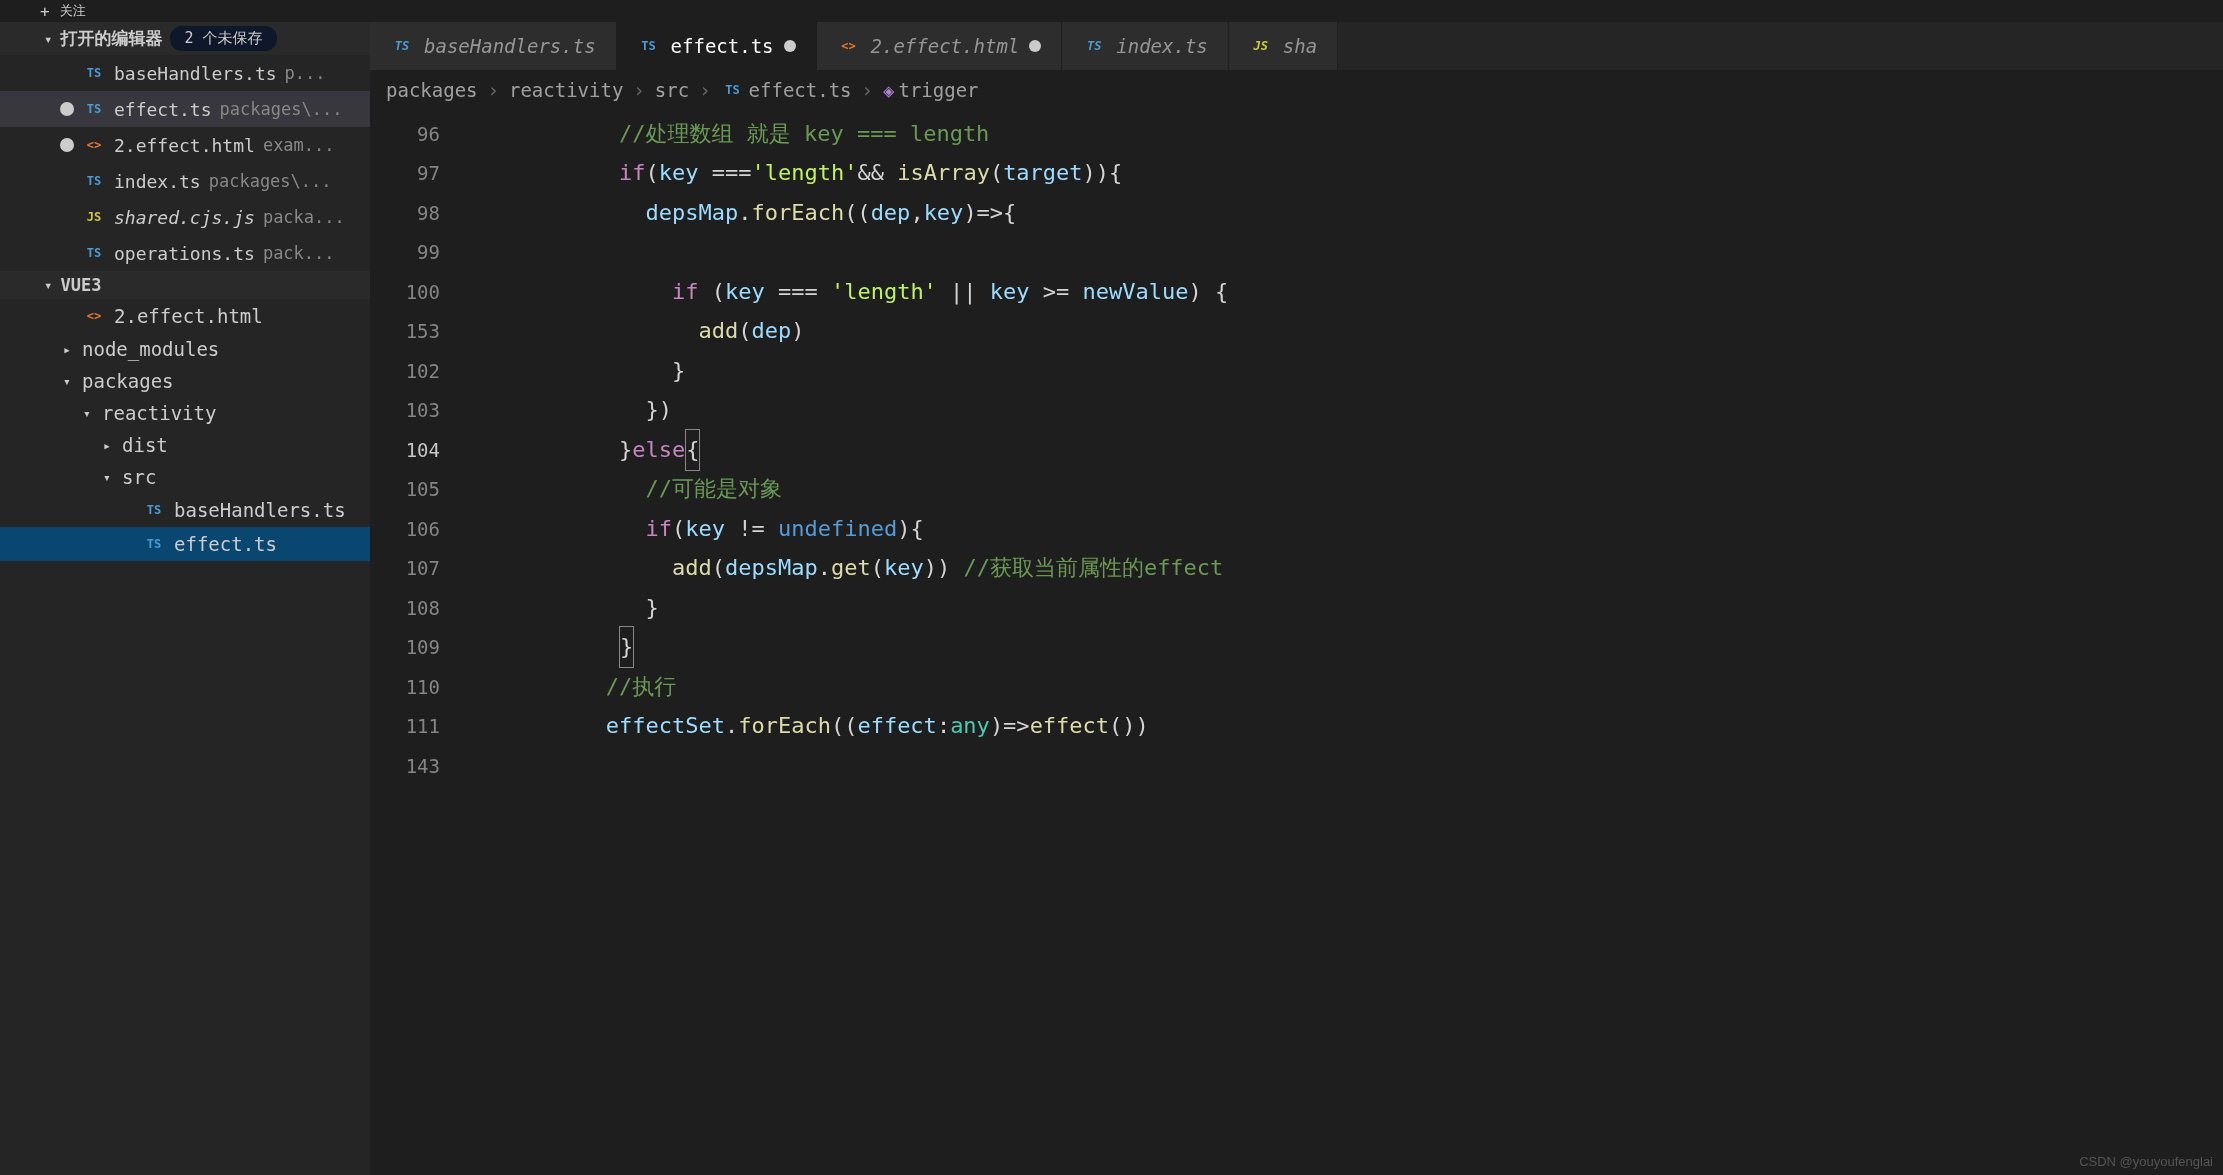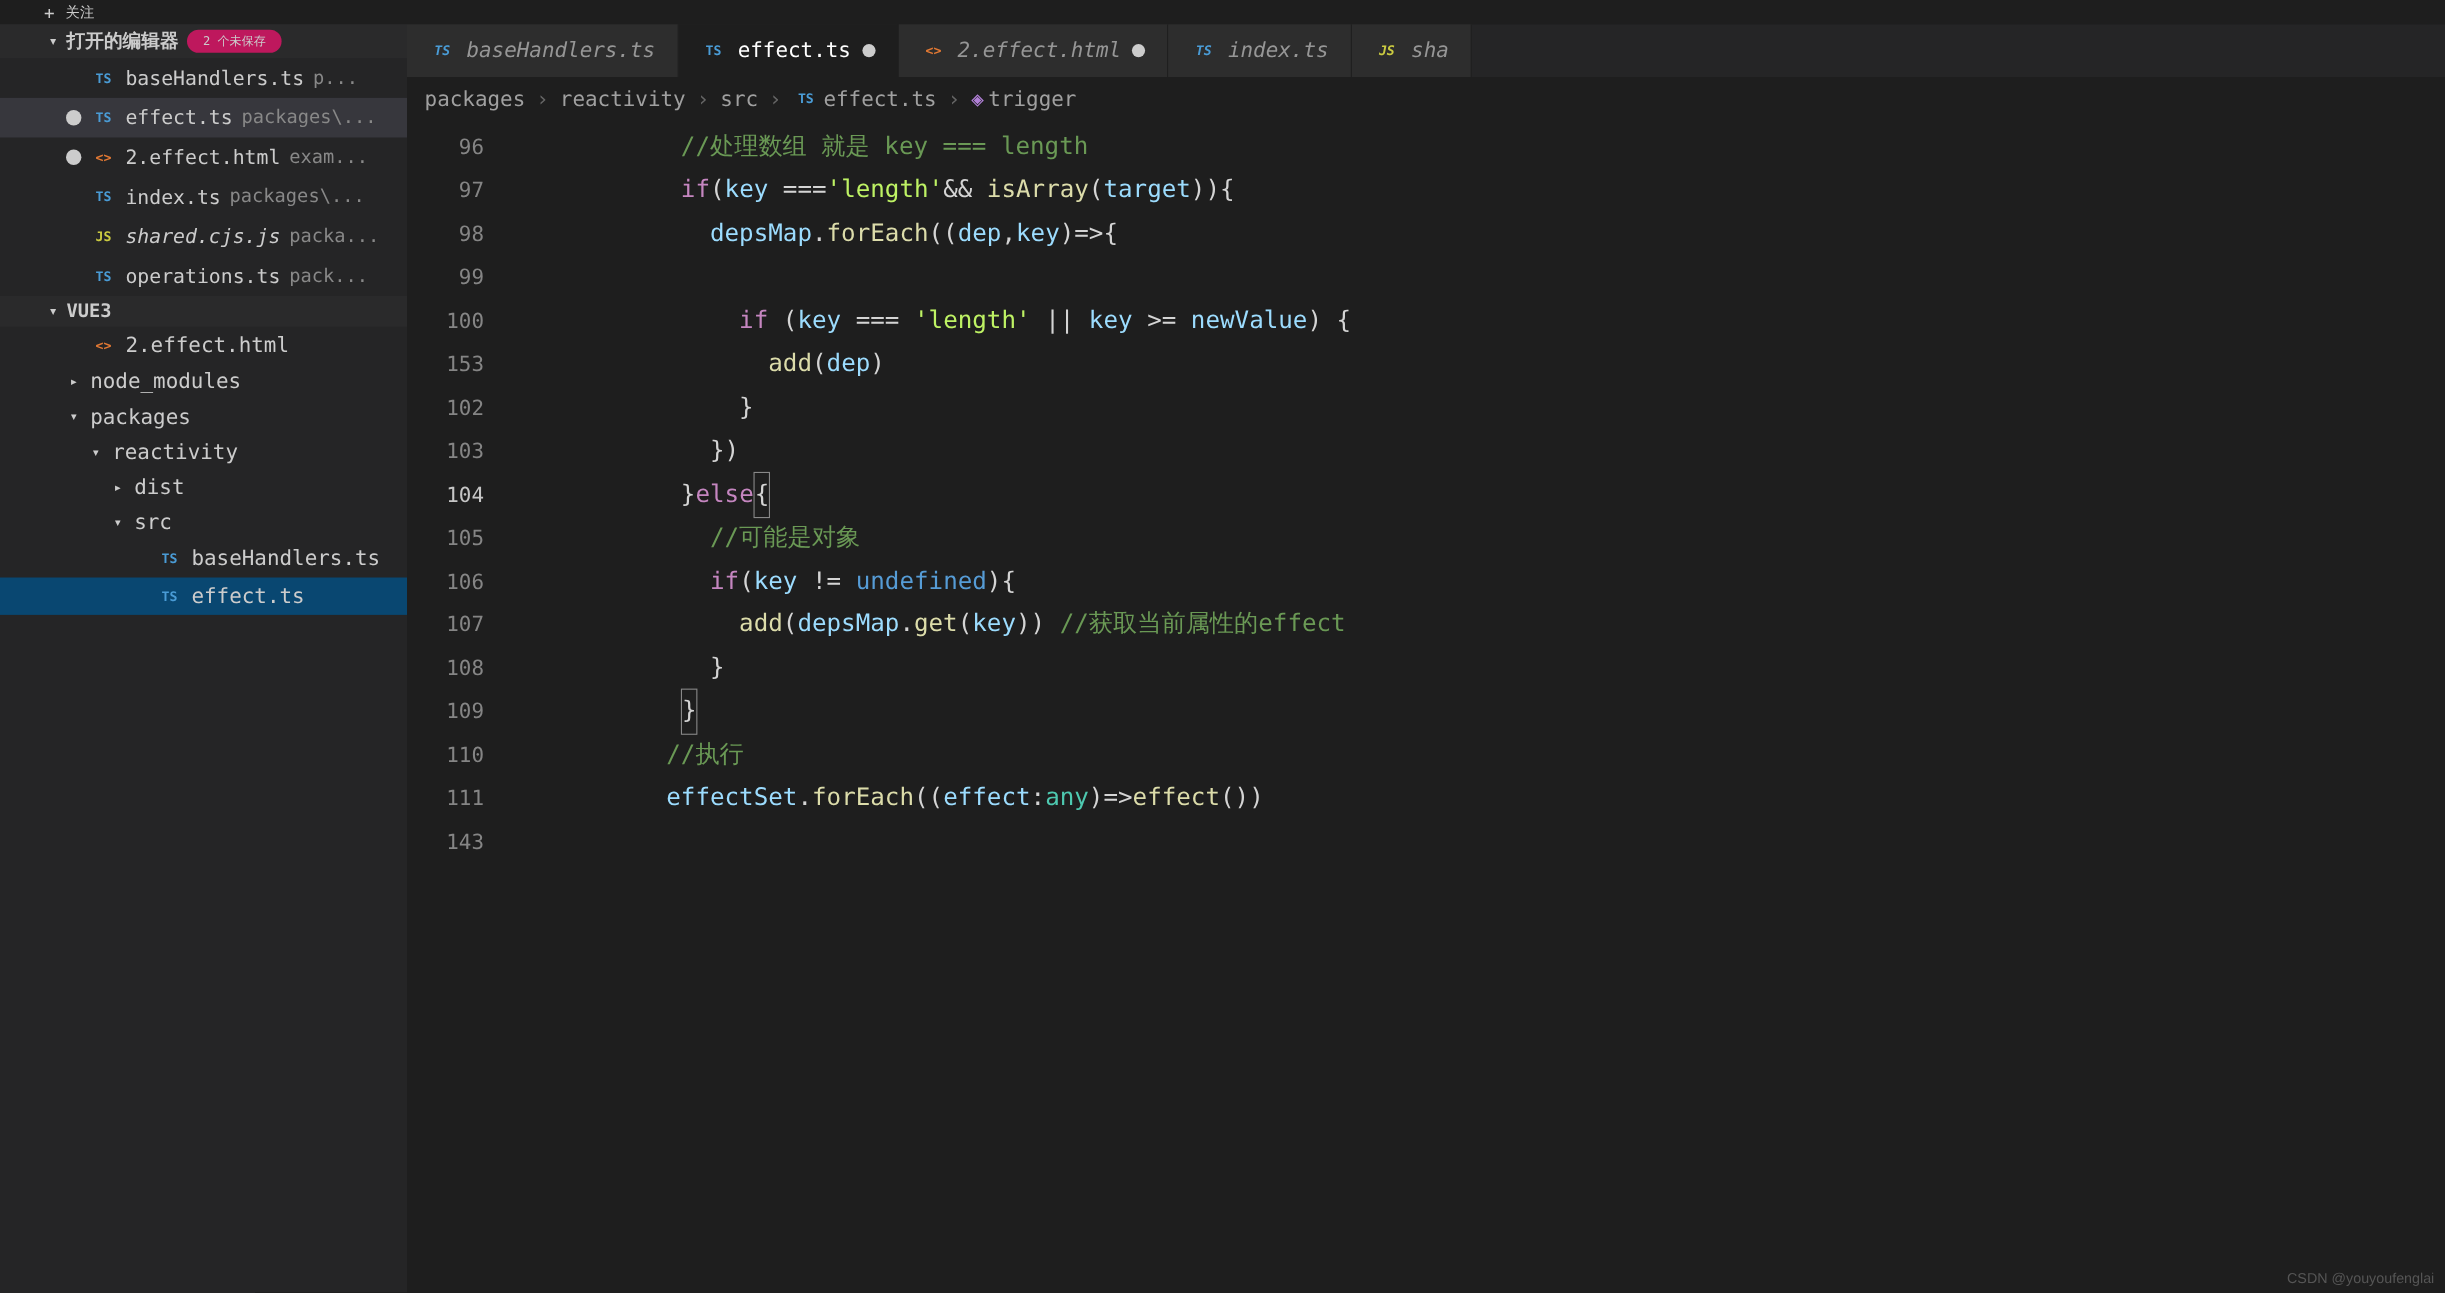--- a/index.html
+++ b/index.html
@@ -42,24 +42,24 @@
       align-items: center;
       padding: 4px 10px 4px 44px;
       font-size: 17px;
       font-weight: bold;
       color: #cccccc;
       gap: 8px;
       background: #2a2a2b;
     }
     .section-header .chevron { font-size: 14px; color: #ccc; }
     .unsaved-badge {
-      background: #be185d;
+      background: #0f172a;
       border-radius: 12px;
       padding: 3px 14px;
-      font-size: 11px;
+      font-size: 15px;
       color: #ccc;
       font-weight: normal;
     }
     .editor-item {
       display: flex;
       align-items: center;
       padding: 6px 8px 6px 60px;
       font-size: 18px;
       gap: 8px;
       cursor: pointer;

